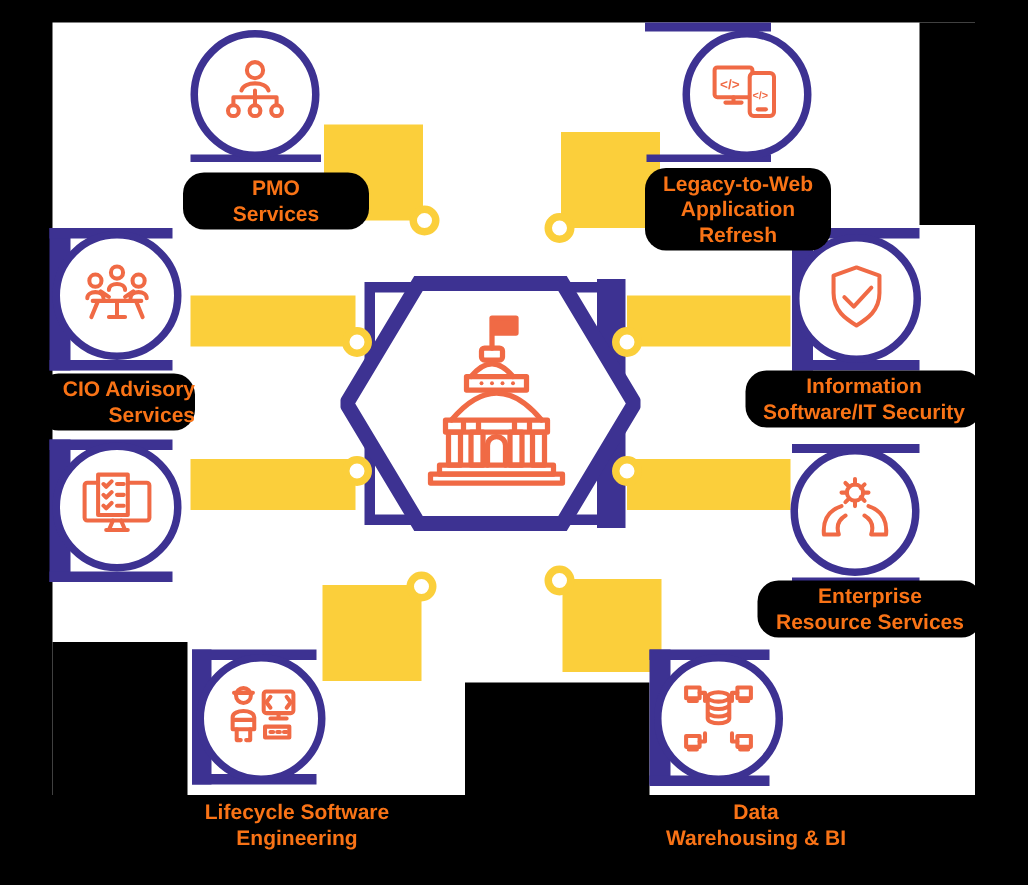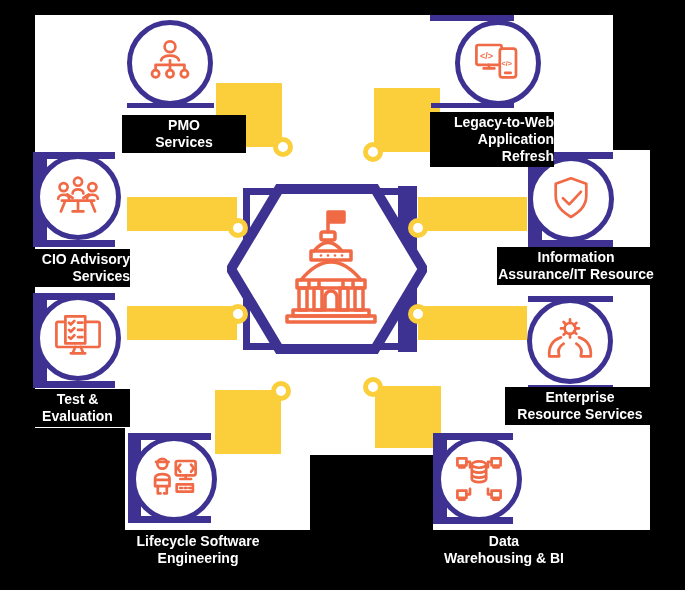--- a/index.html
+++ b/index.html
@@ -10,22 +10,22 @@
   .notch{background:#000;}
   .purple{background:#3d3292;}
   .ybar{background:#fbcf3b;}
   .ysq{background:#fbcf3b;}
   .ring{width:10px;height:10px;border:5px solid #fbcf3b;border-radius:50%;background:#fff;z-index:40;}
   .node-circle{width:76px;height:76px;border:5px solid #3d3292;border-radius:50%;background:#fff;
                z-index:30;display:flex;align-items:center;justify-content:center;}
   .node-circle svg{width:54px;height:54px;}
   .hex-wrap{z-index:20;}
   .sq-frame{border:7px solid #3d3292;background:transparent;z-index:10;}
-  .label{background:#000;color:#ffffff;font-weight:bold;font-size:14px;line-height:17px;
-         text-align:center;white-space:pre-line;padding:2px 0;z-index:50;}
+  .label{background:#000;color:#f97316;font-weight:bold;font-size:14px;line-height:17px;
+         text-align:center;white-space:pre-line;padding:2px 0;z-index:50;border-radius:14px;}
   .ic{stroke:#f06a45;fill:none;stroke-width:3;stroke-linecap:round;stroke-linejoin:round;}
   .ic text{stroke:none;fill:#f06a45;font-family:"Liberation Sans",sans-serif;font-weight:bold;}
 </style>
 </head>
 <body>
 
 <div class="stage">
 
   <div class="abs white-base"></div>
   <div class="abs notch" style="left:613px;top:15px;width:37px;height:135px;"></div>
@@ -181,29 +181,27 @@
         <path d="M44,11 h-4 v6 M46,17 h6"></path>
       <rect x="6" y="43" width="10" height="8"></rect>
         <path d="M16,47 h4 v-6 M8,53 h6"></path>
       <rect x="44" y="43" width="10" height="8"></rect>
         <path d="M44,47 h-4 v-6 M46,53 h6"></path>
     </svg>
   </div>
 
   <div class="abs label" style="left:122px;top:115px;width:124px;">PMO
 Services</div>
-  <div class="abs label" style="left:430px;top:112px;width:124px;text-align:right;">Legacy-to-Web
+  <div class="abs label" style="left:430px;top:112px;width:124px;">Legacy-to-Web
 Application
 Refresh</div>
   <div class="abs label" style="left:25px;top:249px;width:105px;text-align:right;">CIO Advisory
 Services</div>
   <div class="abs label" style="left:497px;top:247px;width:158px;">Information
-Assurance/IT Resource</div>
-  <div class="abs label" style="left:25px;top:389px;width:105px;">Test &amp;
-Evaluation</div>
+Software/IT Security</div>
   <div class="abs label" style="left:505px;top:387px;width:150px;">Enterprise
 Resource Services</div>
   <div class="abs label" style="left:428px;top:531px;width:152px;">Data
 Warehousing &amp; BI</div>
   <div class="abs label" style="left:103px;top:531px;width:190px;">Lifecycle Software
 Engineering</div>
 
 </div>
 
 </body></html>

